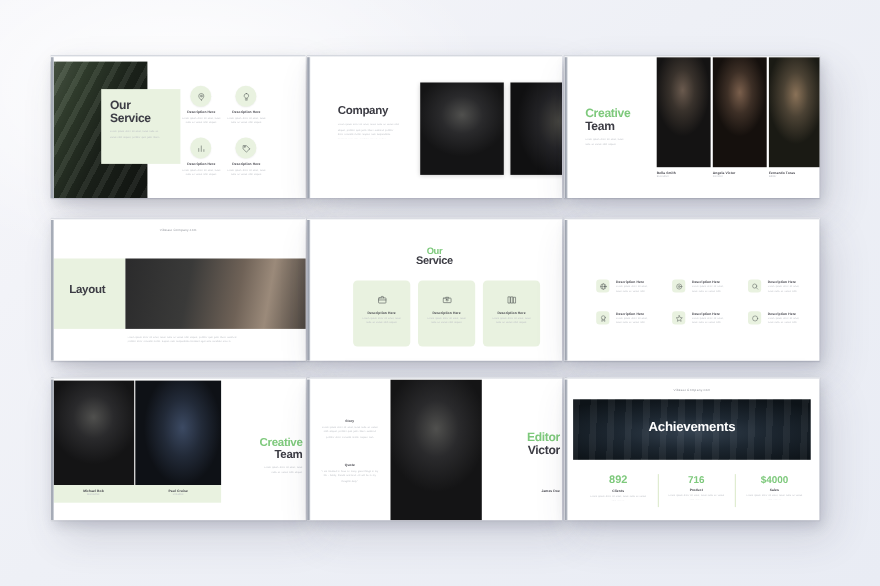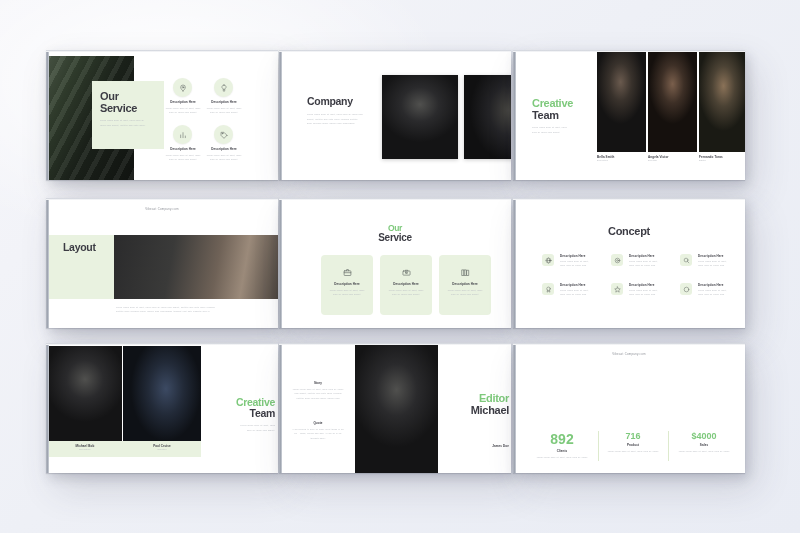--- a/index.html
+++ b/index.html
@@ -208,21 +208,21 @@
     </div>
     <div style="position:absolute;left:186px;top:105px;width:49px;">
       <div class="tiny-cap">Fernando Toras</div>
       <div class="tiny-sub">Editor</div>
     </div>
   </div>
 
   <div class="slide r1 c0">
     <div class="hdr-brand">Vibeast Company.com</div>
     <div class="greenbox" style="position:absolute;left:0;top:37px;width:68px;height:64px;"></div>
-    <div class="h-big dark" style="position:absolute;left:17px;top:44px;font-size:10.5px;">Layout</div>
+    <div class="h-big dark" style="position:absolute;left:17px;top:60px;font-size:10.5px;">Layout</div>
     <div class="photo ph-train" style="left:68px;top:37px;width:164px;height:64px;"></div>
     <div class="lorem" style="position:absolute;left:70px;top:107px;width:100px;height:9px;">Lorem ipsum dolor sit amet, lacus nulla ac varius nibh aliquet, porttitor quis justo libero euismod porttitor dolor convallis mollis. Sapien nam suspendisse tincidunt eget ante curabitur arcu in auctor.</div>
   </div>
 
   <div class="slide r1 c1">
     <div style="position:absolute;left:0;right:0;top:26px;text-align:center;">
       <div class="h-big green" style="font-size:8.5px;">Our</div>
       <div class="h-big dark" style="font-size:10px;">Service</div>
     </div>
 
@@ -263,21 +263,20 @@
         </svg>
       </div>
       <div style="position:absolute;left:0;right:0;top:27px;text-align:center;">
         <div class="tiny-cap">Description Here</div>
         <div class="lorem" style="margin:2px auto 0;width:36px;height:10px;">Lorem ipsum dolor sit amet, lacus nulla ac varius nibh aliquet.</div>
       </div>
     </div>
   </div>
 
   <div class="slide r1 c2">
-    <div class="h-big dark" style="position:absolute;left:0;right:0;top:28px;text-align:center;font-size:11px;">Concept</div>
 
     <div class="sq-icon" style="left:29px;top:56px;">
       <svg class="ic" width="7" height="7" viewBox="0 0 24 24">
         <circle cx="12" cy="12" r="8.5"></circle>
           <ellipse cx="12" cy="12" rx="4" ry="8.5"></ellipse>
           <line x1="3.5" y1="12" x2="20.5" y2="12"></line>
       </svg>
     </div>
     <div style="position:absolute;left:47px;top:56px;width:32px;">
       <div class="tiny-cap">Description Here</div>
@@ -362,33 +361,36 @@
       <div class="tiny-cap">Story</div>
       <div class="lorem" style="margin-top:2px;height:13px;">Lorem ipsum dolor sit amet, lacus nulla ac varius nibh aliquet, porttitor quis justo libero euismod porttitor dolor convallis mollis. Sapien nam suspendisse tincidunt eget ante curabitur arcu in auctor.</div>
     </div>
     <div style="position:absolute;left:12px;top:78px;width:54px;text-align:center;">
       <div class="tiny-cap">Quote</div>
       <div class="lorem" style="margin-top:2px;height:12px;">"I am blessed to have so many great things in my life - family, friends and God. All will be in my thoughts daily."</div>
     </div>
     <div class="photo ph-dark" style="left:76px;top:2px;width:83px;height:128px;"></div>
     <div style="position:absolute;left:168px;top:50px;width:62px;text-align:right;">
       <div class="h-big green" style="font-size:11px;">Editor</div>
-      <div class="h-big dark" style="font-size:11px;">Michael</div>
+      <div class="h-big dark" style="font-size:11px;">Victor</div>
     </div>
     <div class="tiny-cap" style="position:absolute;left:168px;top:101px;width:62px;text-align:right;">James Doe</div>
   </div>
 
   <div class="slide r2 c2">
     <div class="hdr-brand">Vibeast Company.com</div>
+    <div class="photo ph-crowd" style="left:8px;top:20px;width:216px;height:55px;">
+      <div style="position:absolute;left:0;right:0;top:18px;text-align:center;color:#fff;font-size:12px;font-weight:bold;letter-spacing:-.2px;">Achievements</div>
+    </div>
 
     <div class="divider" style="left:85px;top:88px;height:30px;"></div>
     <div class="divider" style="left:155px;top:88px;height:30px;"></div>
 
     <div style="position:absolute;left:14px;top:88px;width:70px;text-align:center;">
-      <div class="green" style="font-size:14px;font-weight:bold;">892</div>
+      <div class="green" style="font-size:10px;font-weight:bold;">892</div>
       <div class="tiny-cap" style="margin-top:2px;">Clients</div>
       <div class="lorem" style="margin:2px auto 0;width:52px;height:5px;">Lorem ipsum dolor sit amet, lacus nulla ac varius nibh aliquet.</div>
     </div>
     <div style="position:absolute;left:86px;top:88px;width:68px;text-align:center;">
       <div class="green" style="font-size:9px;font-weight:bold;">716</div>
       <div class="tiny-cap" style="margin-top:2px;">Product</div>
       <div class="lorem" style="margin:2px auto 0;width:52px;height:5px;">Lorem ipsum dolor sit amet, lacus nulla ac varius nibh aliquet.</div>
     </div>
     <div style="position:absolute;left:157px;top:88px;width:68px;text-align:center;">
       <div class="green" style="font-size:9px;font-weight:bold;">$4000</div>

